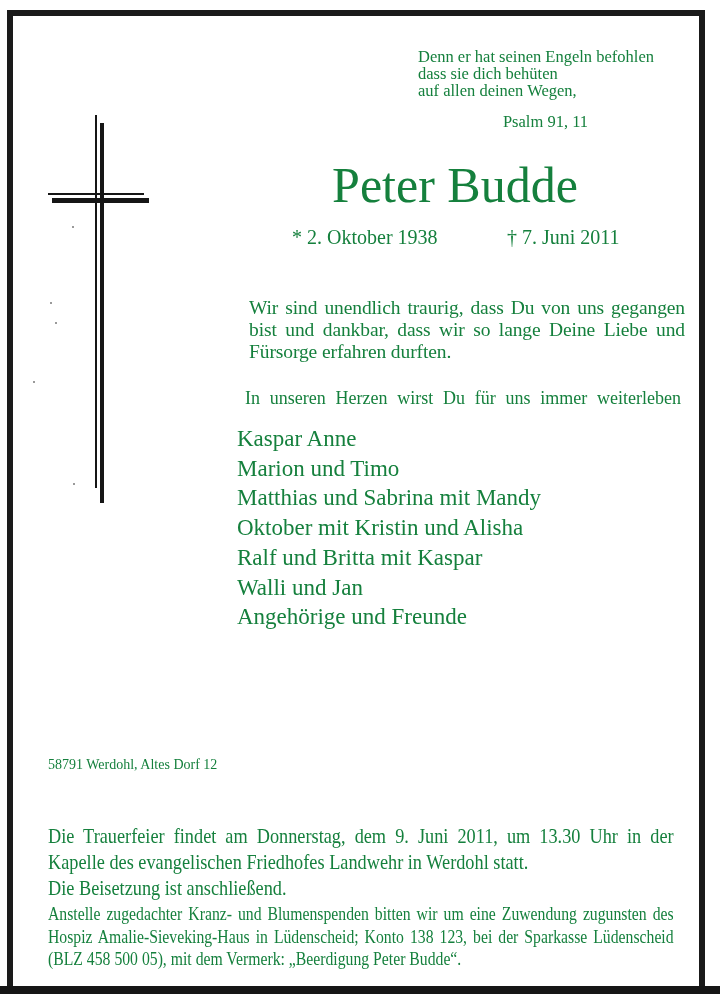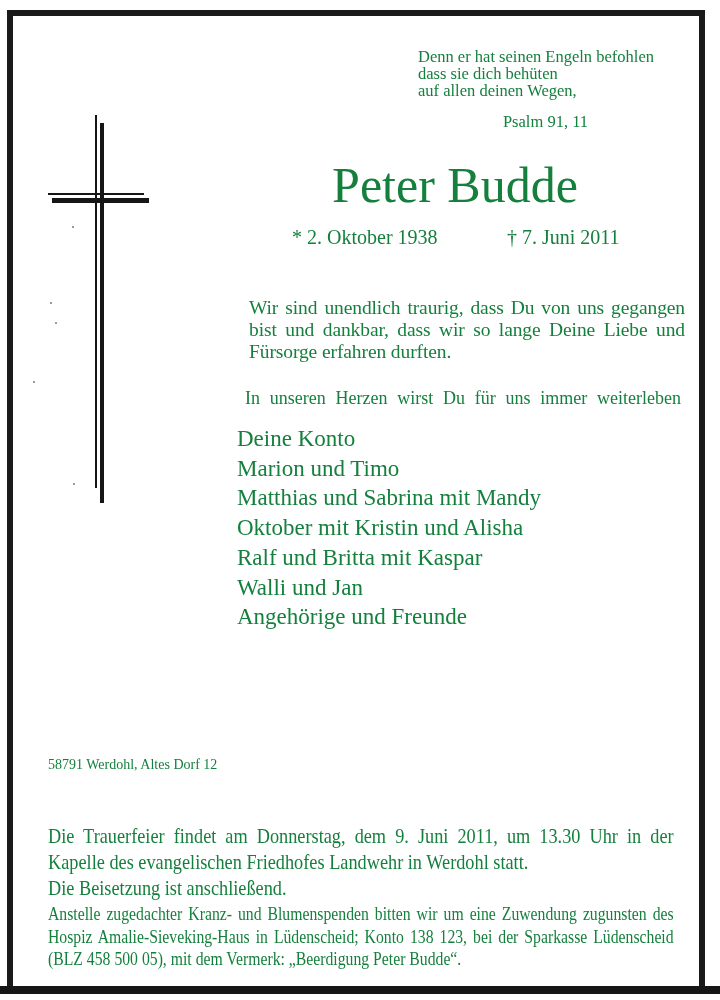--- a/index.html
+++ b/index.html
@@ -124,21 +124,21 @@
   <div class="dates">
     <span class="birth">* 2. Oktober 1938</span>
     <span class="death">† 7. Juni 2011</span>
   </div>
 
   <p class="tribute">Wir sind unendlich traurig, dass Du von uns gegangen bist und dankbar, dass wir so lange Deine Liebe und Fürsorge erfahren durften.</p>
 
   <div class="remembrance">In unseren Herzen wirst Du für uns immer weiterleben</div>
 
   <div class="mourners">
-    <div>Deine Konto</div>
+    <div>Kaspar Anne</div>
     <div>Marion und Timo</div>
     <div>Matthias und Sabrina mit Mandy</div>
     <div>Oktober mit Kristin und Alisha</div>
     <div>Ralf und Britta mit Kaspar</div>
     <div>Walli und Jan</div>
     <div>Angehörige und Freunde</div>
   </div>
 
   <div class="address">58791 Werdohl, Altes Dorf 12</div>
 

